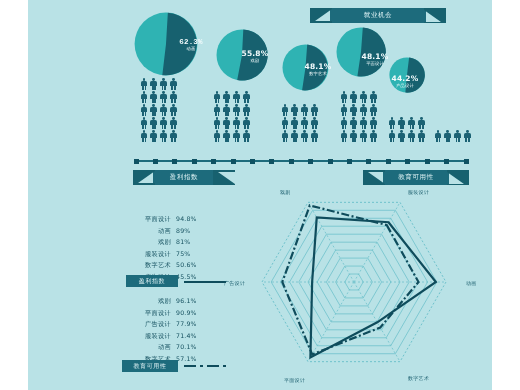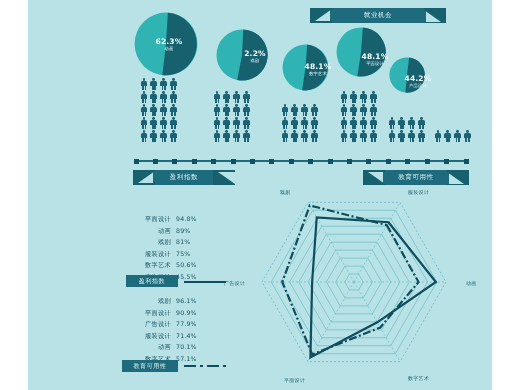--- a/index.html
+++ b/index.html
@@ -51,33 +51,33 @@
       <svg class="wingR" style="right:-20px;" viewBox="0 0 22 15" preserveAspectRatio="none">
         <polygon points="0,0 22,0 22,15 0,15 0,14 17,14 0,2" fill="#17616f"></polygon>
       </svg>
     </div>
 
     <div class="pie" style="left:106px;top:12px;width:64px;height:64px;">
       <svg width="64" height="64" viewBox="0 0 64 64">
         <circle cx="32" cy="32" r="31.4" fill="#2fb3b3"></circle>
         <path d="M32 32 L33.85 0.65 A31.4 31.4 0 1 1 28.3 63.2 Z" fill="#17616f"></path>
       </svg>
-      <div class="lbl" style="left:16px;top:26px;width:38px;">
+      <div class="lbl" style="left:38px;top:26px;width:38px;font-family:Liberation Mono, monospace;">
         <div class="pct">62.3%</div>
         <div class="cat">动画</div>
       </div>
     </div>
 
     <div class="pie" style="left:188px;top:29px;width:52px;height:52px;">
       <svg width="52" height="52" viewBox="0 0 52 52">
         <circle cx="26" cy="26" r="25.5" fill="#2fb3b3"></circle>
         <path d="M26 26 L27.3 0.53 A25.5 25.5 0 1 1 21.2 51.0 Z" fill="#17616f"></path>
       </svg>
       <div class="lbl" style="left:22px;top:21px;width:34px;">
-        <div class="pct">2.2%</div>
+        <div class="pct">55.8%</div>
         <div class="cat">戏剧</div>
       </div>
     </div>
 
     <div class="pie" style="left:254px;top:44px;width:47px;height:47px;">
       <svg width="47" height="47" viewBox="0 0 47 47">
         <circle cx="23.5" cy="23.5" r="23" fill="#2fb3b3"></circle>
         <path d="M23.5 23.5 L25.2 0.56 A23 23 0 1 1 20.1 46.3 Z" fill="#17616f"></path>
       </svg>
       <div class="lbl" style="left:19px;top:19px;width:34px;">
@@ -95,21 +95,21 @@
         <div class="pct">48.1%</div>
         <div class="cat">平面设计</div>
       </div>
     </div>
 
     <div class="pie" style="left:361px;top:57px;width:36px;height:36px;">
       <svg width="36" height="36" viewBox="0 0 36 36">
         <circle cx="18" cy="18" r="17.6" fill="#2fb3b3"></circle>
         <path d="M18 18 L20.1 0.53 A17.6 17.6 0 1 1 16.4 35.6 Z" fill="#17616f"></path>
       </svg>
-      <div class="lbl" style="left:13px;top:18px;width:32px;">
+      <div class="lbl" style="left:0;top:18px;width:32px;">
         <div class="pct">44.2%</div>
         <div class="cat">产品设计</div>
       </div>
     </div>
 
 
     <div class="picto" style="left:112px;top:78px;width:38px;">
         <div class="fig">
           <i class="head"></i>
           <i class="body"></i>

